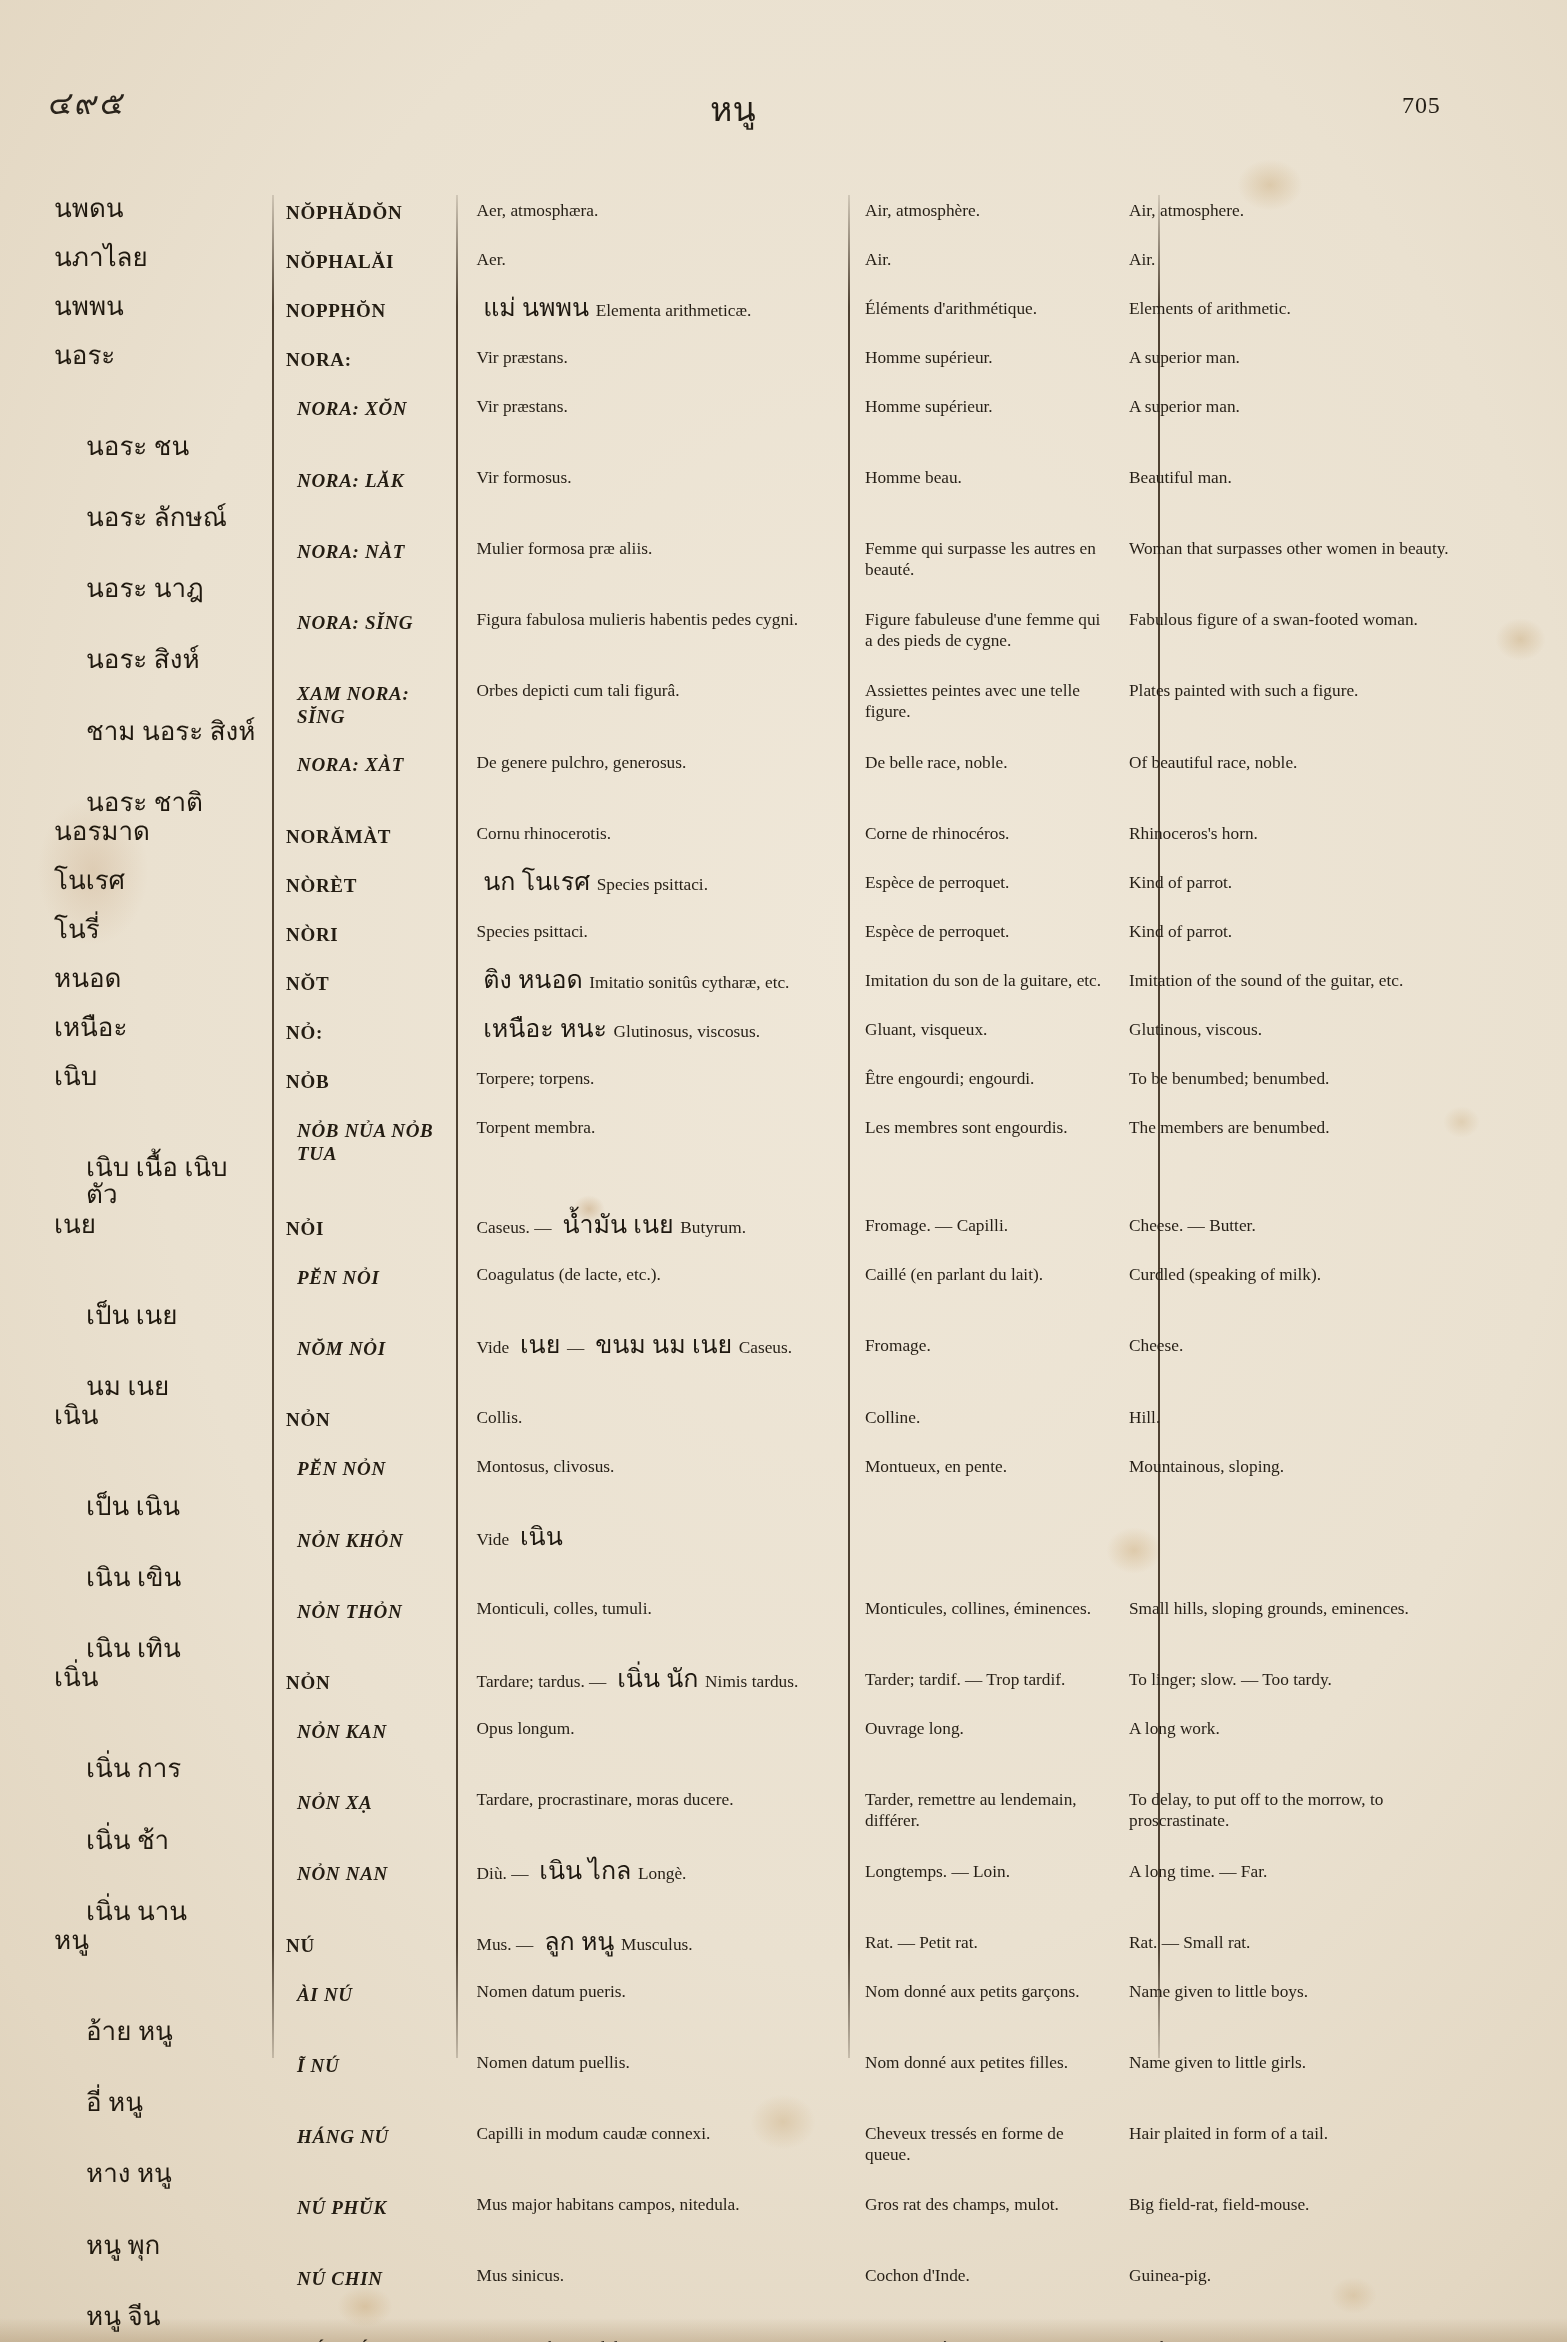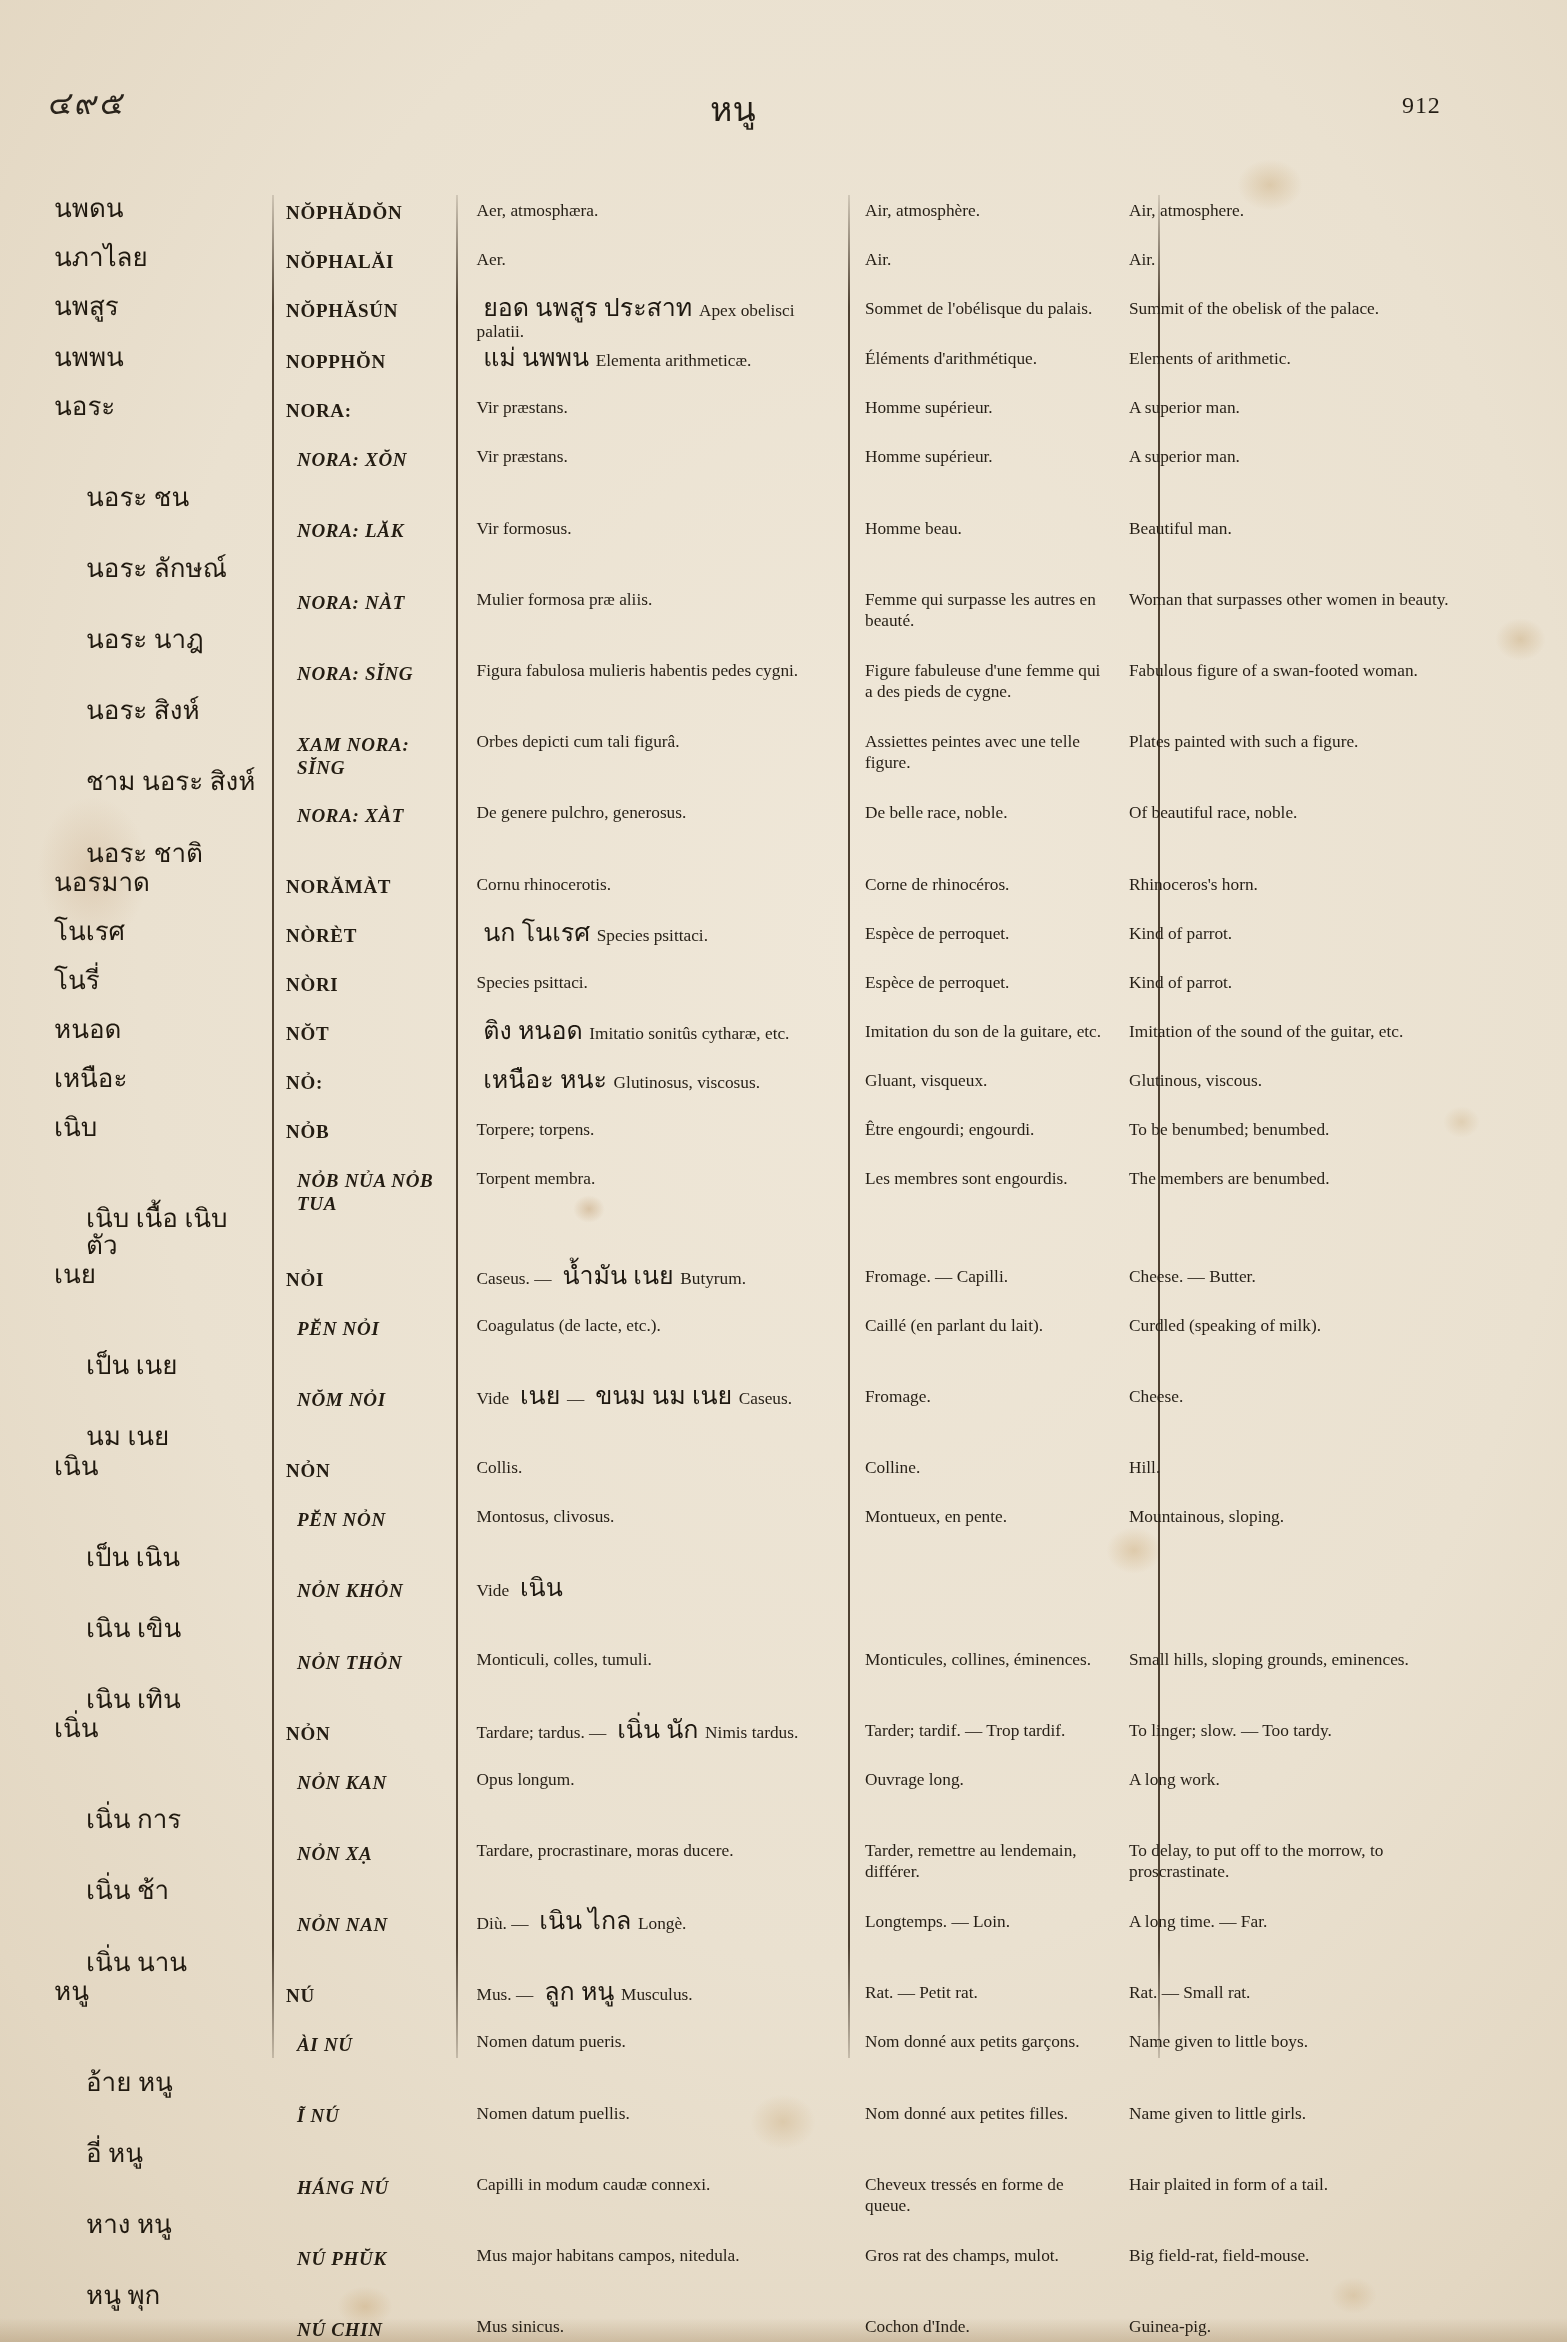--- a/index.html
+++ b/index.html
@@ -70,21 +70,21 @@
   <div class="stain" style="left:1106px;top:1527px;width:56px;height:47px;background:radial-gradient(ellipse,rgba(190,145,80,0.30),rgba(190,145,80,0) 70%);"></div>
   <div class="stain" style="left:750px;top:2094px;width:66px;height:56px;background:radial-gradient(ellipse,rgba(185,140,75,0.25),rgba(185,140,75,0) 70%);"></div>
   <div class="stain" style="left:573px;top:1195px;width:32px;height:28px;background:radial-gradient(ellipse,rgba(170,120,60,0.30),rgba(170,120,60,0) 70%);"></div>
   <div class="stain" style="left:337px;top:2286px;width:56px;height:41px;background:radial-gradient(ellipse,rgba(185,140,75,0.28),rgba(185,140,75,0) 70%);"></div>
   <div class="stain" style="left:37px;top:796px;width:112px;height:150px;background:radial-gradient(ellipse,rgba(170,115,60,0.18),rgba(170,115,60,0) 70%);"></div>
   <div class="stain" style="left:1330px;top:2277px;width:47px;height:37px;background:radial-gradient(ellipse,rgba(185,140,75,0.22),rgba(185,140,75,0) 70%);"></div>
   <div class="stain" style="left:1443px;top:1106px;width:37px;height:32px;background:radial-gradient(ellipse,rgba(190,150,90,0.25),rgba(190,150,90,0) 70%);"></div>
 
   <div class="thai-folio">๔๙๕</div>
   <div class="header-word">หนู</div>
-  <div class="folio">912</div>
+  <div class="folio">705</div>
 
   <div class="rule r1"></div>
   <div class="rule r2"></div>
   <div class="rule r3"></div>
   <div class="rule r4"></div>
 
   <div class="dict" id="dict">
       <div class="row">
         <div class="c c1">นพดน</div>
         <div class="c c2">NŎPHĂDŎN</div>
@@ -93,27 +93,20 @@
         <div class="c c5">Air, atmosphere.</div>
       </div>
       <div class="row">
         <div class="c c1">นภาไลย</div>
         <div class="c c2">NŎPHALĂI</div>
         <div class="c c3"><span>Aer. </span></div>
         <div class="c c4">Air.</div>
         <div class="c c5">Air.</div>
       </div>
       <div class="row">
-        <div class="c c1">นพสูร</div>
-        <div class="c c2">NŎPHĂSÚN</div>
-        <div class="c c3"><span class="th-inline">ยอด นพสูร ประสาท</span><span>Apex obelisci palatii. </span></div>
-        <div class="c c4">Sommet de l'obélisque du palais.</div>
-        <div class="c c5">Summit of the obelisk of the palace.</div>
-      </div>
-      <div class="row">
         <div class="c c1">นพพน</div>
         <div class="c c2">NOPPHŎN</div>
         <div class="c c3"><span class="th-inline">แม่ นพพน</span><span>Elementa arithmeticæ. </span></div>
         <div class="c c4">Éléments d'arithmétique.</div>
         <div class="c c5">Elements of arithmetic.</div>
       </div>
       <div class="row">
         <div class="c c1">นอระ</div>
         <div class="c c2">NORA:</div>
         <div class="c c3"><span>Vir præstans. </span></div>

